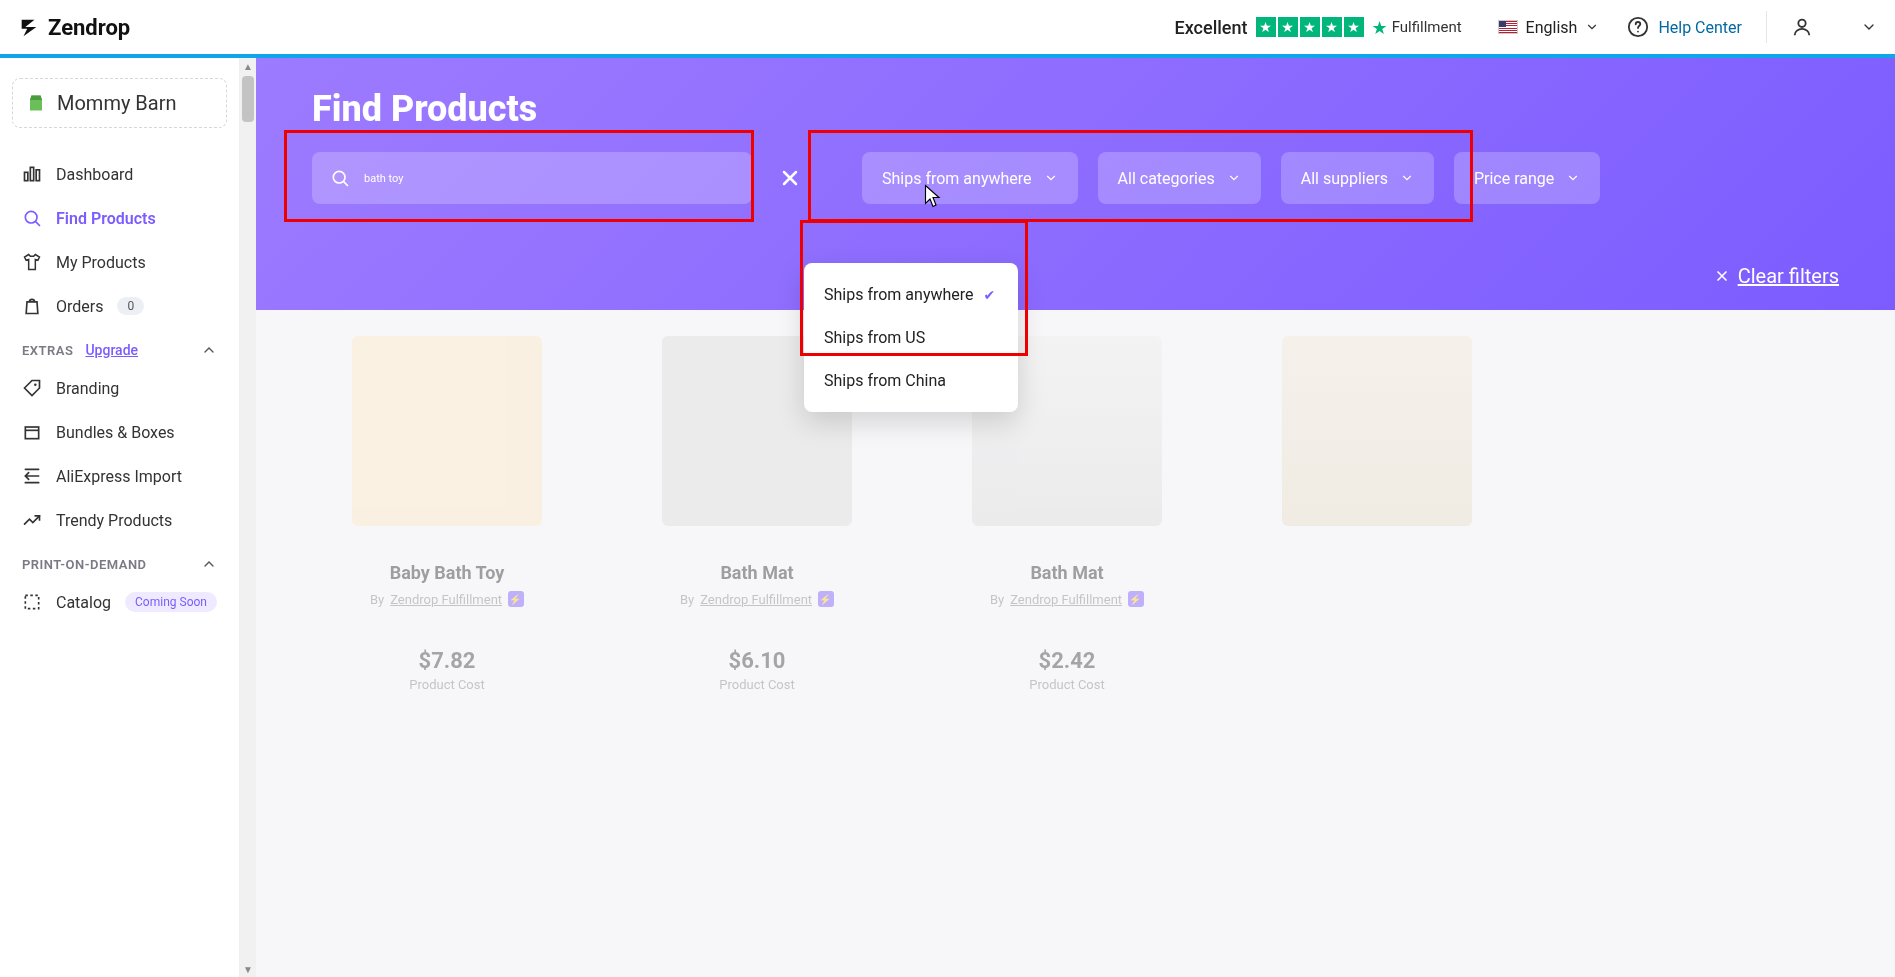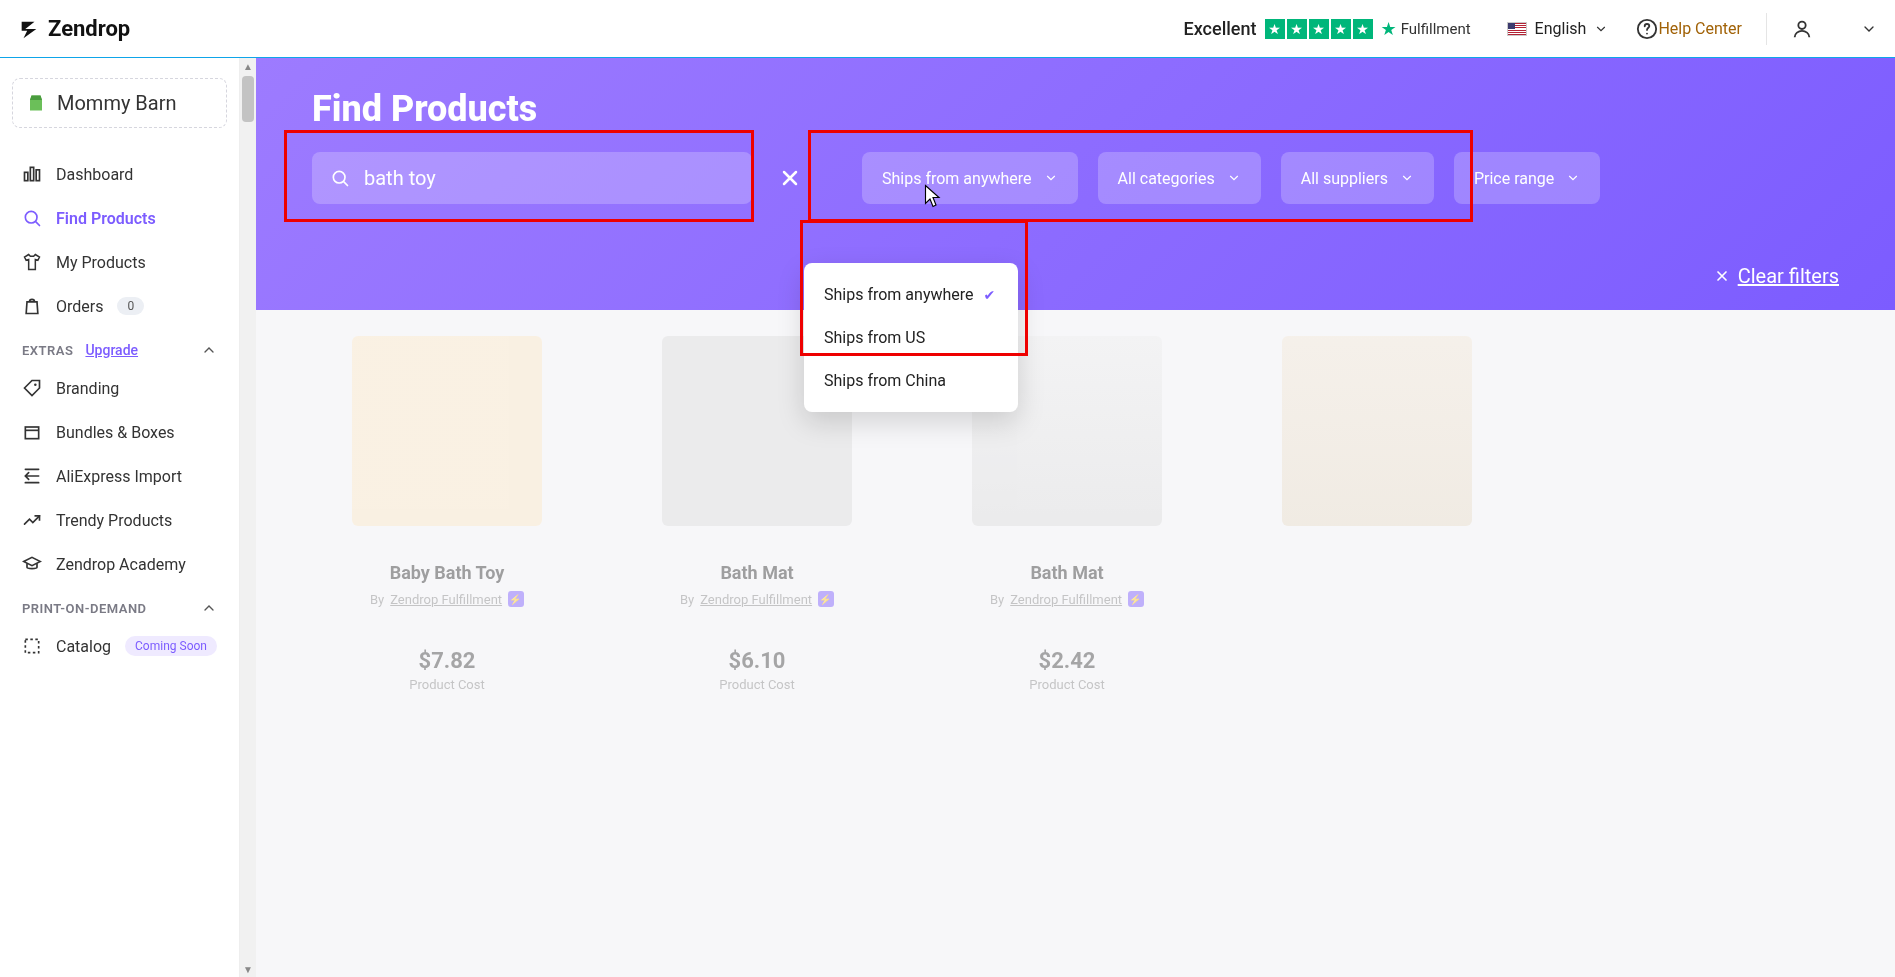--- a/index.html
+++ b/index.html
@@ -1,32 +1,32 @@
 <!DOCTYPE html>
 <html><head>
 <meta charset="utf-8">
 <style>
   * { box-sizing: border-box; margin: 0; padding: 0; font-family: -apple-system, BlinkMacSystemFont, "Segoe UI", Roboto, Helvetica, Arial, sans-serif; }
   body { width: 1895px; height: 977px; background: #f7f7f9; overflow: hidden; position: relative; }
 
   
   .topbar {
     position: absolute; top: 0; left: 0; right: 0; height: 58px;
-    background: #fff; border-bottom: 1px solid #0ea5e9;
+    background: #fff; border-bottom: 4px solid #0ea5e9;
     display: flex; align-items: center; padding: 4px 18px; justify-content: center;
   }
   .logo { display: flex; align-items: center; gap: 8px; font-weight: 700; font-size: 22px; color: #111; }
   .logo-mark { width: 22px; height: 22px; display: inline-block; }
   .topbar-spacer { flex: 1; }
   .trust-rating { display: flex; align-items: center; gap: 8px; font-size: 18px; color: #222; }
   .trust-rating .stars { display: flex; gap: 2px; }
   .trust-rating .star { width: 20px; height: 20px; background: #00b67a; display: flex; align-items: center; justify-content: center; color: #fff; font-size: 14px; }
   .trust-rating .tp { display: flex; align-items: center; gap: 4px; font-size: 15px; color: #333; }
   .lang { display: flex; align-items: center; gap: 8px; margin-left: 36px; font-size: 16px; color: #222; cursor: pointer; }
-  .help { display: flex; align-items: center; gap: 0; margin-left: 28px; font-size: 16px; color: #a16207; cursor: pointer; }
+  .help { display: flex; align-items: center; gap: 9px; margin-left: 28px; font-size: 16px; color: #0369a1; cursor: pointer; }
   .topbar-div { width: 1px; height: 32px; background: #e5e5e5; margin: 0 24px; }
   .user { display: flex; align-items: center; gap: 48px; cursor: pointer; }
 
   
   .sidebar {
     position: absolute; top: 58px; left: 0; width: 240px; bottom: 0;
     background: #fff; border-right: 1px solid #eee; padding: 20px 12px;
   }
   .store-chip {
     border: 1px dashed #d6d6de; border-radius: 8px; padding: 12px 14px;
@@ -74,21 +74,21 @@
     padding: 30px 56px 36px; color: #fff; position: relative;
   }
   .hero h1 { font-size: 36px; font-weight: 800; margin-bottom: 22px; }
   .searchrow { display: flex; align-items: center; gap: 20px; }
 
   .search-wrap {
     flex: 0 0 440px; background: rgba(255,255,255,.22); border-radius: 8px;
     display: flex; align-items: center; gap: 14px; padding: 0 18px; height: 52px;
   }
   .search-wrap input {
-    background: transparent; border: none; outline: none; color: #fff; font-size: 20px; flex: 1;
+    background: transparent; border: none; outline: none; color: #fff; font-size: 11px; flex: 1;
   }
   .search-wrap input::placeholder { color: rgba(255,255,255,.85); }
   .clear-x { width: 36px; height: 36px; display: flex; align-items: center; justify-content: center; color: #fff; font-size: 26px; cursor: pointer; }
 
   .filters { display: flex; gap: 20px; }
   .filter-btn {
     background: rgba(255,255,255,.22); color: #fff; border-radius: 8px;
     height: 52px; padding: 0 20px; display: flex; align-items: center; gap: 12px;
     font-size: 16px; cursor: pointer; white-space: nowrap;
   }
@@ -282,29 +282,20 @@
     <span>AliExpress Import</span>
   </div>
   <div class="nav-item">
     <span class="icon">
         <svg width="20" height="20" viewBox="0 0 24 24">
           <path d="M3 17l6-6 4 4 8-8" stroke="#333" stroke-width="2" fill="none" stroke-linecap="round"></path>
           <path d="M15 7h6v6" stroke="#333" stroke-width="2" fill="none"></path>
         </svg>
       </span>
     <span>Trendy Products</span>
-  </div>
-  <div class="nav-item">
-    <span class="icon">
-        <svg width="20" height="20" viewBox="0 0 24 24">
-          <path d="M2 9l10-5 10 5-10 5-10-5z" stroke="#333" stroke-width="2" fill="none"></path>
-          <path d="M6 11v5c0 2 12 2 12 0v-5" stroke="#333" stroke-width="2" fill="none"></path>
-        </svg>
-      </span>
-    <span>Zendrop Academy</span>
   </div>
 
   <div class="section-header">
     <span>PRINT-ON-DEMAND</span>
     <span class="chev">
         <svg width="16" height="16" viewBox="0 0 24 24">
           <path d="M6 15l6-6 6 6" stroke="#555" stroke-width="2" fill="none" stroke-linecap="round"></path>
         </svg>
       </span>
   </div>

